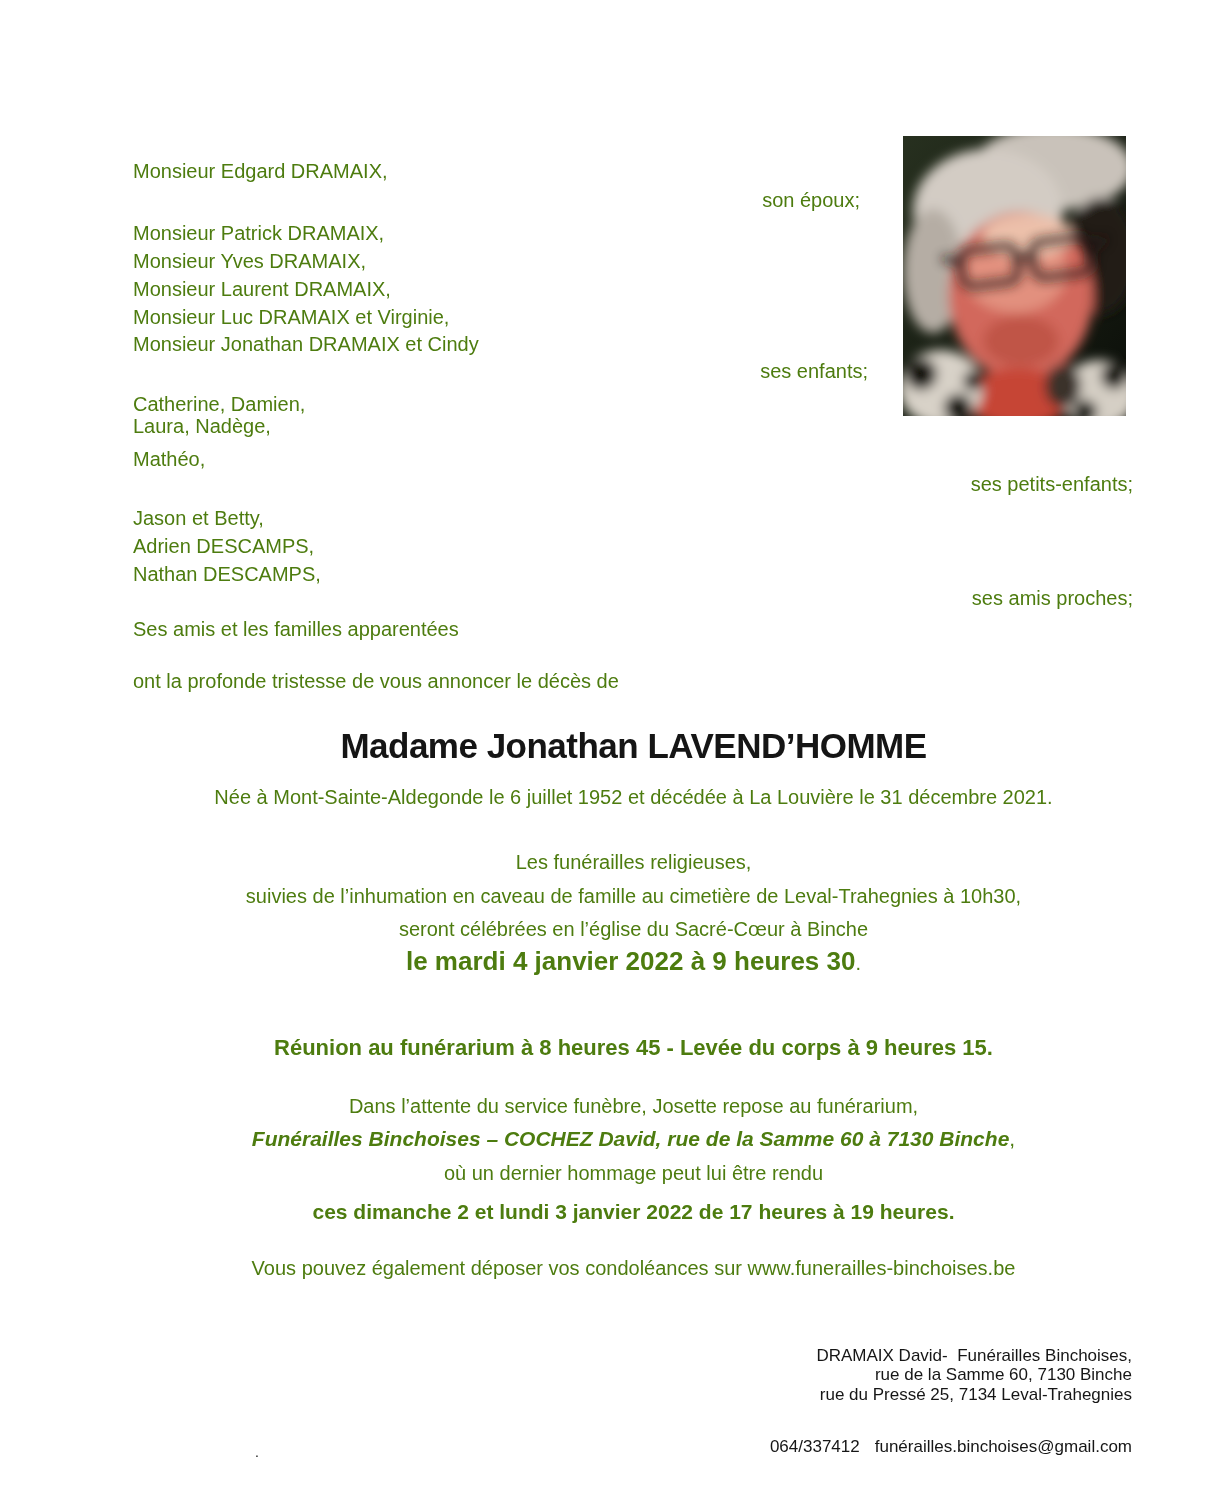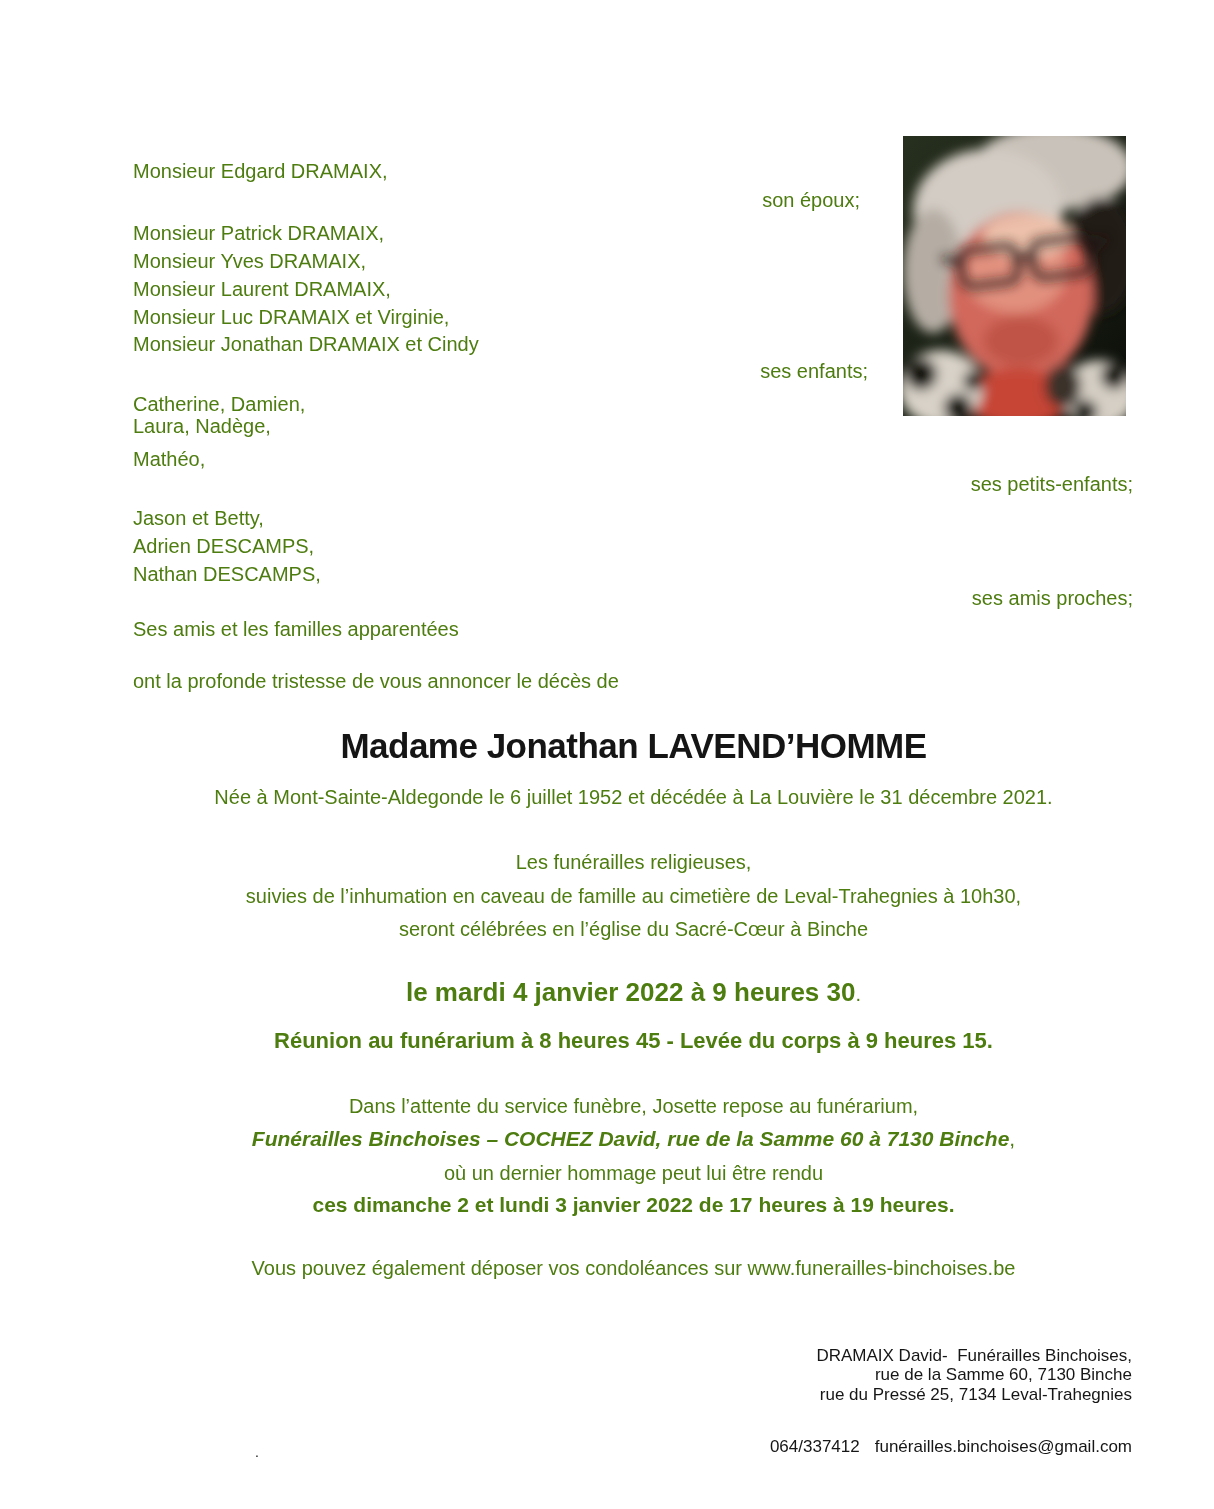--- a/index.html
+++ b/index.html
@@ -21,22 +21,22 @@
   .l{left:133px;}
   .c{left:133px;width:1001px;text-align:center;white-space:normal;}
   .r{text-align:right;margin-left:48px;}
   .title{
     font-size:35px;
     line-height:40px;
     font-weight:700;
     letter-spacing:-0.5px;
     color:#151515;
   }
-  .bold-lg{font-size:26px;line-height:30px;font-weight:700;margin-top:31px;}
-  .bold-md{font-size:22px;line-height:26px;font-weight:700;}
+  .bold-lg{font-size:26px;line-height:30px;font-weight:700;}
+  .bold-md{font-size:22px;line-height:26px;font-weight:700;margin-top:7px;}
   .bold-it{font-size:21px;line-height:26px;font-weight:700;font-style:italic;}
   .reg-period{font-weight:400;font-style:normal;}
   .footer-line{
     position:absolute;right:82px;
     font-size:17px;line-height:20px;
     text-align:right;white-space:pre;color:#161616;
   }
   .photo{
     position:absolute;left:903px;top:136px;width:223px;height:280px;
   }

